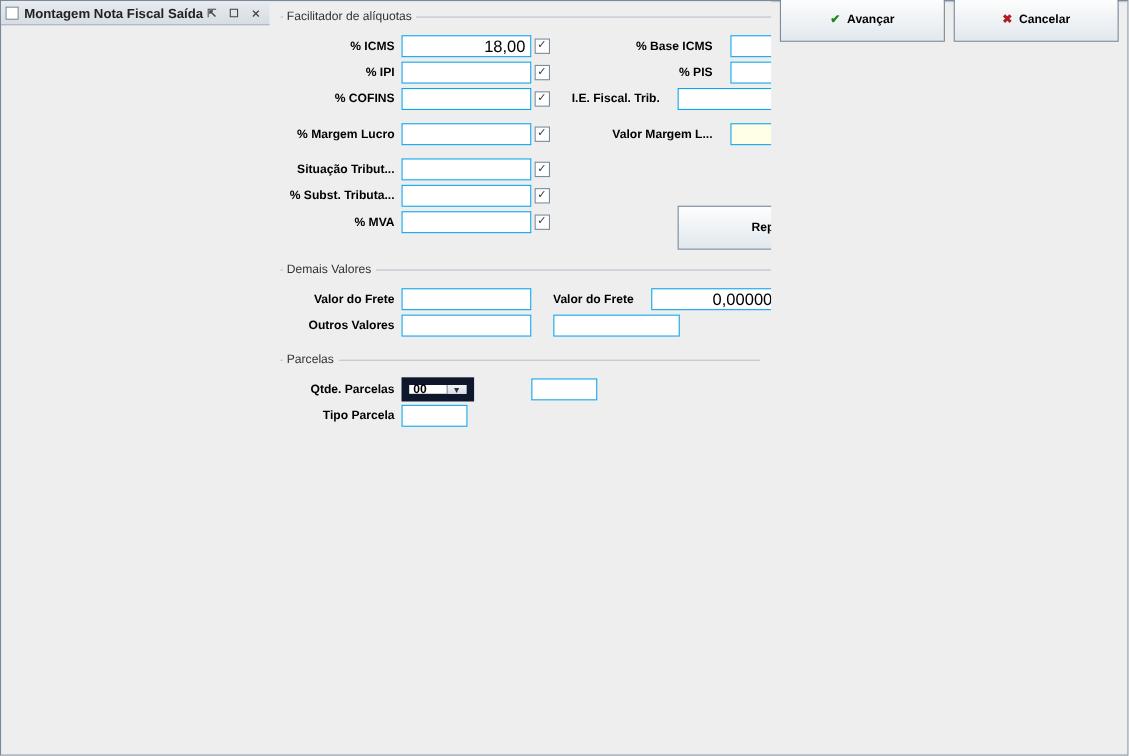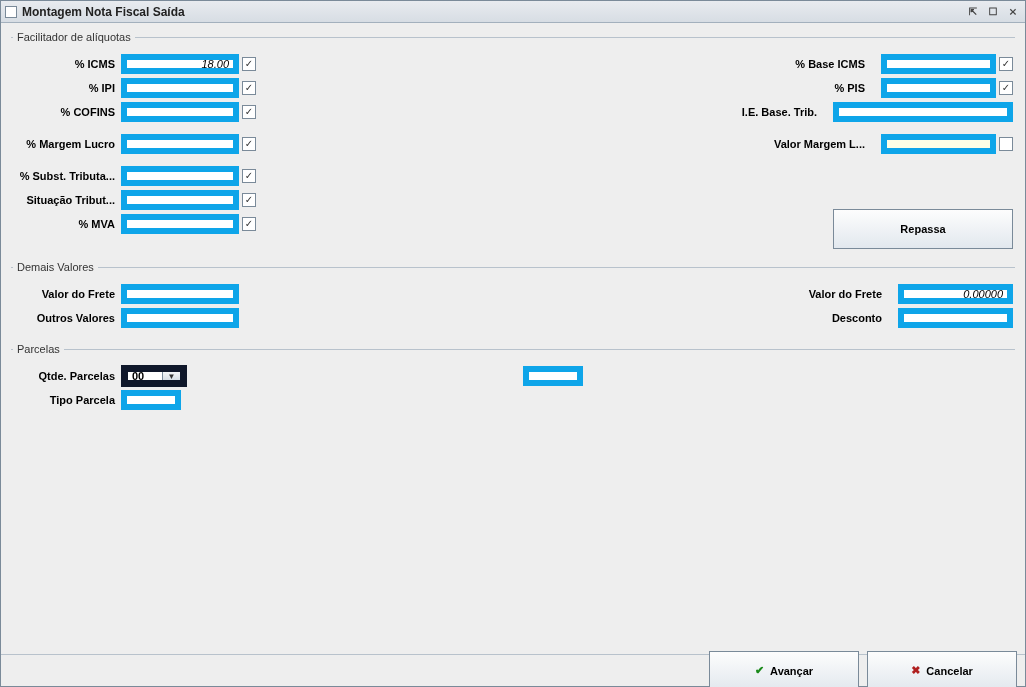--- a/index.html
+++ b/index.html
@@ -10,21 +10,21 @@
     background: #eeeeee;
     overflow: hidden;
   }
   .window {
     width: 1026px;
     height: 687px;
     background: #eeeeee;
     border: 1px solid #7a8a99;
     position: relative;
     display: flex;
-    flex-direction: column;
+    flex-direction: row;
   }
   .titlebar {
     height: 22px;
     background: linear-gradient(to bottom, #e8ebef 0%, #d7dde4 100%);
     border-bottom: 1px solid #a3b0bd;
     display: flex;
     align-items: center;
     padding: 0 4px;
     font-weight: bold;
     color: #222;
@@ -96,26 +96,25 @@
     text-align: right;
     padding-right: 16px;
     font-weight: bold;
     color: #000;
     white-space: nowrap;
     overflow: hidden;
     text-overflow: ellipsis;
   }
   input.txt {
     height: 20px;
-    border: 6px solid #0ea5e9;
+    border: 1px solid #0ea5e9;
     background: #fff;
     padding: 0 4px;
-    font-size: 11px;
+    font-size: 15px;
     font-family: inherit;
-    font-style: italic;
   }
   input.txt.ro-yellow { background: #feffe6; }
   input.txt.num { text-align: right; }
   .w120 { width: 118px; }
   .w115 { width: 115px; }
   .w60  { width: 60px; }
   .w180 { width: 180px; }
   .chk {
     width: 14px;
     height: 14px;
@@ -216,26 +215,26 @@
             <span class="chk checked"></span>
           </div>
           <div class="spacer"></div>
           <div class="row">
             <span class="lbl">% Margem Lucro</span>
             <input class="txt w120" value="" style="">
             <span class="chk checked"></span>
           </div>
           <div class="spacer"></div>
           <div class="row">
+            <span class="lbl">Situação Tribut...</span>
+            <input class="txt w120" value="" style="">
+            <span class="chk checked"></span>
+          </div>
+          <div class="row">
             <span class="lbl">% Subst. Tributa...</span>
-            <input class="txt w120" value="" style="">
-            <span class="chk checked"></span>
-          </div>
-          <div class="row">
-            <span class="lbl">Situação Tribut...</span>
             <input class="txt w120" value="" style="">
             <span class="chk checked"></span>
           </div>
           <div class="row">
             <span class="lbl">% MVA</span>
             <input class="txt w120" value="" style="">
             <span class="chk checked"></span>
           </div>
         </div>
 
@@ -244,21 +243,21 @@
             <span class="lblR">% Base ICMS</span>
             <input class="txt w115" value="" style="">
             <span class="chk checked"></span>
           </div>
           <div class="row">
             <span class="lblR">% PIS</span>
             <input class="txt w115" value="" style="">
             <span class="chk checked"></span>
           </div>
           <div class="row">
-            <span class="lblR">I.E. Base. Trib.</span>
+            <span class="lblR">I.E. Fiscal. Trib.</span>
             <input class="txt w180" value="" style="">
           </div>
           <div class="spacer"></div>
           <div class="row">
             <span class="lblR">Valor Margem L...</span>
             <input class="txt ro-yellow w115" value="" style="">
             <span class="chk"></span>
           </div>
           <div class="spacer"></div>
             <div class="spacer"></div>
@@ -287,21 +286,20 @@
             <span class="lbl">Outros Valores</span>
             <input class="txt w120" value="" style="">
           </div>
         </div>
         <div class="col">
           <div class="row">
             <span class="lblR">Valor do Frete</span>
             <input class="txt num w115" value="0,00000" style="">
           </div>
           <div class="row">
-            <span class="lblR">Desconto</span>
             <input class="txt w115" value="" style="">
           </div>
         </div>
       </div>
     </fieldset>
 
     <fieldset>
       <legend>Parcelas</legend>
       <div class="cols">
         <div class="col">

